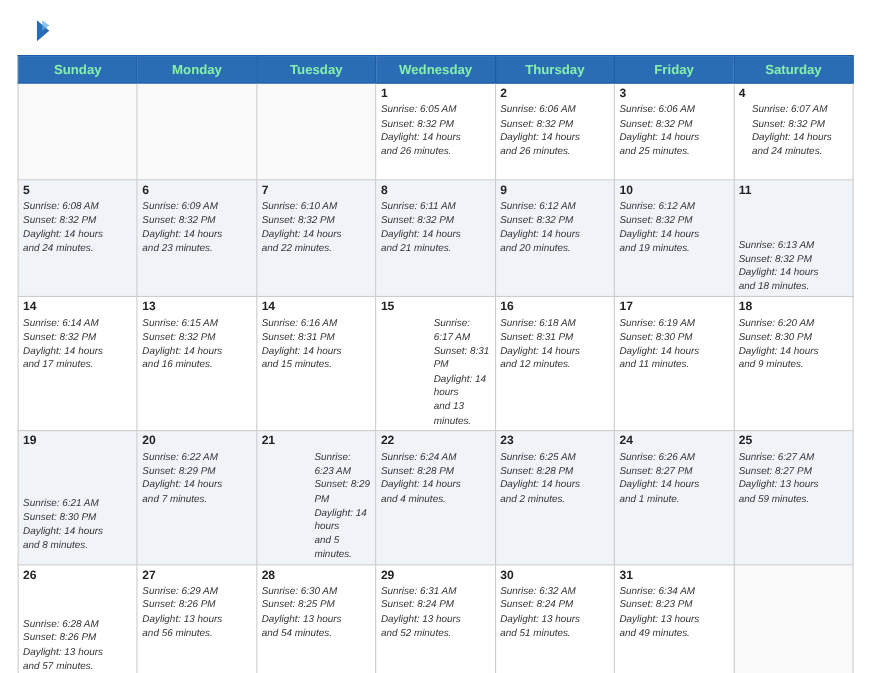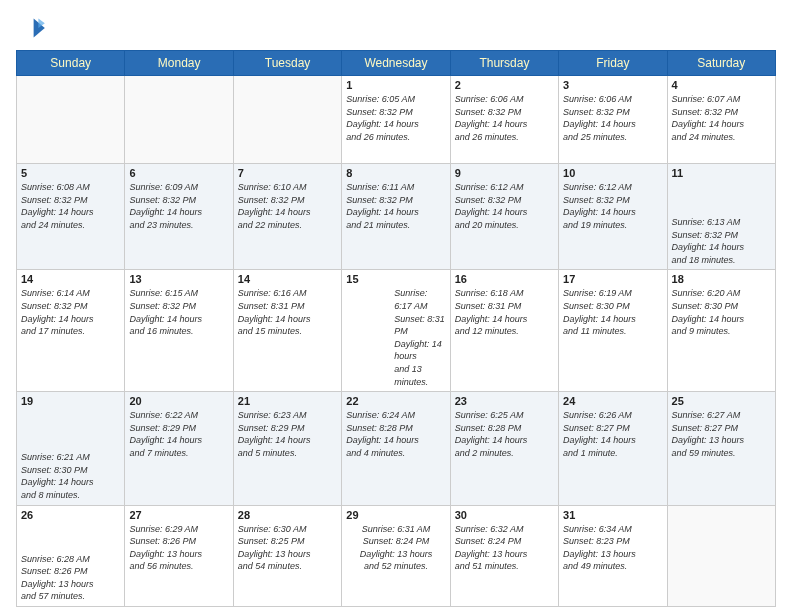--- a/index.html
+++ b/index.html
@@ -63,23 +63,23 @@
     }
     .calendar {
       flex: 1;
       border: 1px solid #ccc;
       border-collapse: collapse;
       width: 100%;
       table-layout: fixed;
     }
     .calendar th {
       background-color: #2a6db5;
-      color: #fef9c3;
+      color: #86efac;
       font-size: 12px;
-      font-weight: normal;
+      font-weight: bold;
       text-align: center;
       padding: 5px 2px;
       border: 1px solid #1a5da5;
     }
     .calendar td {
       border: 1px solid #ccc;
       vertical-align: top;
       padding: 3px 4px;
       font-size: 9.5px;
       color: #222;
@@ -157,21 +157,21 @@
           </td>
           <td>
             <div class="day-number">3</div>
             <div class="day-info" style="white-space: pre-line;">Sunrise: 6:06 AM
 Sunset: 8:32 PM
 Daylight: 14 hours
 and 25 minutes.</div>
           </td>
           <td>
             <div class="day-number">4</div>
-            <div class="day-info" style="white-space: pre-line;">Sunrise: 6:07 AM
+            <div class="day-info" style="white-space: pre-line; margin-left: 12px;">Sunrise: 6:07 AM
 Sunset: 8:32 PM
 Daylight: 14 hours
 and 24 minutes.</div>
           </td>
         </tr>
         <tr class="row-alt">
           <td>
             <div class="day-number">5</div>
             <div class="day-info" style="white-space: pre-line;">Sunrise: 6:08 AM
 Sunset: 8:32 PM
@@ -282,21 +282,21 @@
           </td>
           <td>
             <div class="day-number">20</div>
             <div class="day-info" style="white-space: pre-line;">Sunrise: 6:22 AM
 Sunset: 8:29 PM
 Daylight: 14 hours
 and 7 minutes.</div>
           </td>
           <td>
             <div class="day-number">21</div>
-            <div class="day-info" style="white-space: pre-line;">Sunrise: 6:23 AM
+            <div class="day-info" style="white-space: pre-line; margin-left: 48px;">Sunrise: 6:23 AM
 Sunset: 8:29 PM
 Daylight: 14 hours
 and 5 minutes.</div>
           </td>
           <td>
             <div class="day-number">22</div>
             <div class="day-info" style="white-space: pre-line;">Sunrise: 6:24 AM
 Sunset: 8:28 PM
 Daylight: 14 hours
 and 4 minutes.</div>
@@ -340,21 +340,21 @@
           </td>
           <td>
             <div class="day-number">28</div>
             <div class="day-info" style="white-space: pre-line;">Sunrise: 6:30 AM
 Sunset: 8:25 PM
 Daylight: 13 hours
 and 54 minutes.</div>
           </td>
           <td>
             <div class="day-number">29</div>
-            <div class="day-info" style="white-space: pre-line; text-align: center;">Sunrise: 6:31 AM
+            <div class="day-info" style="white-space: pre-line;">Sunrise: 6:31 AM
 Sunset: 8:24 PM
 Daylight: 13 hours
 and 52 minutes.</div>
           </td>
           <td>
             <div class="day-number">30</div>
             <div class="day-info" style="white-space: pre-line;">Sunrise: 6:32 AM
 Sunset: 8:24 PM
 Daylight: 13 hours
 and 51 minutes.</div>

